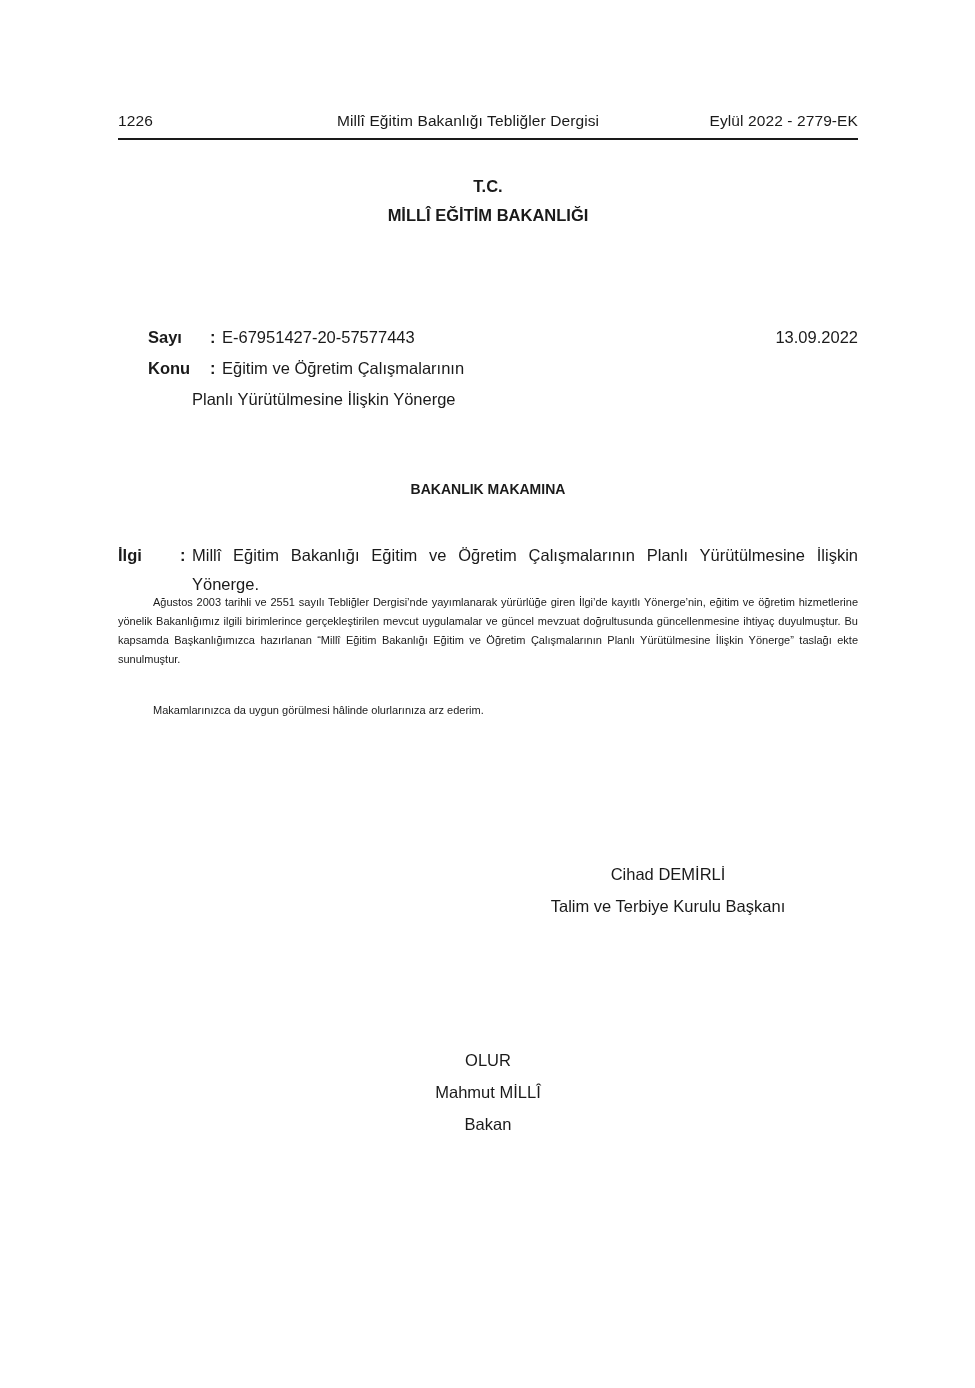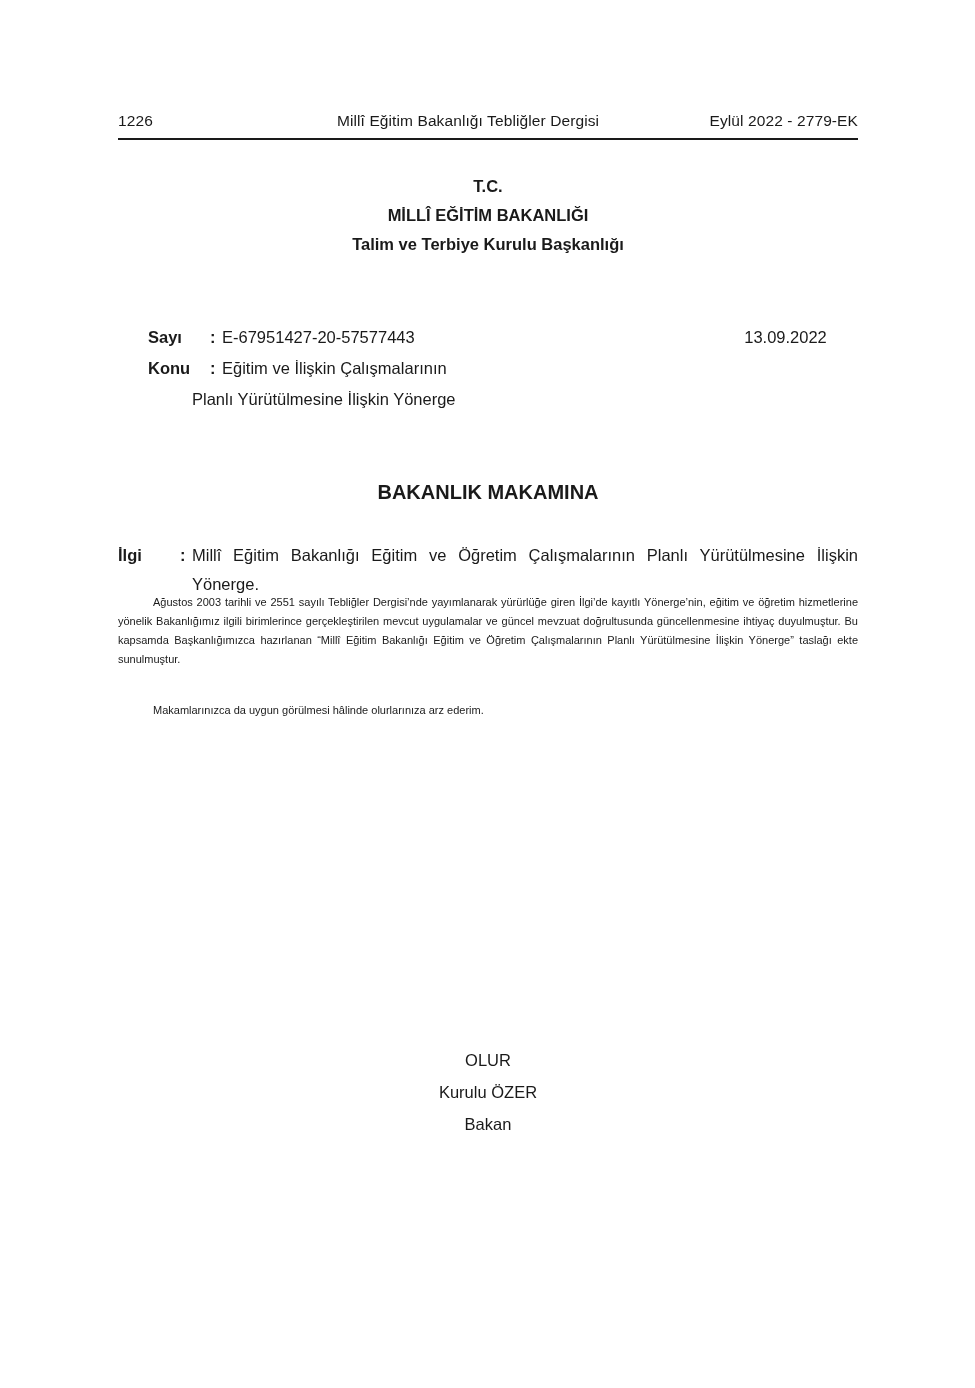--- a/index.html
+++ b/index.html
@@ -91,36 +91,36 @@
   }
   .meta-value {
     flex: 1;
     white-space: nowrap;
   }
   .meta-date {
     position: absolute;
     left: 595px;
     top: 0;
     width: 145px;
-    text-align: center;
+    text-align: right;
     white-space: nowrap;
   }
   .meta-cont {
     padding-left: 74px;
   }
 
   
   .addressee {
     position: absolute;
     left: 118px;
     top: 481px;
     width: 740px;
     text-align: center;
     font-weight: bold;
-    font-size: 20px;
+    font-size: 14px;
   }
 
   
   .ilgi {
     position: absolute;
     left: 118px;
     top: 541px;
     width: 740px;
     font-size: 16.5px;
     line-height: 29px;
@@ -208,55 +208,58 @@
   <div class="runhead">
     <span class="runhead-page">1226</span>
     <span class="runhead-title">Millî Eğitim Bakanlığı Tebliğler Dergisi</span>
     <span class="runhead-issue">Eylül 2022 - 2779-EK</span>
   </div>
   <div class="runhead-rule"></div>
 
   <div class="inst">
     <div>T.C.</div>
     <div>MİLLÎ EĞİTİM BAKANLIĞI</div>
-    <div>Talim ve Terbiye Kurulu Başkanlığı</div>
   </div>
 
   <div class="meta">
     <div class="meta-row">
       <span class="meta-label">Sayı</span>
       <span class="meta-colon">:</span>
       <span class="meta-value">E-67951427-20-57577443</span>
       <span class="meta-date">13.09.2022</span>
     </div>
     <div class="meta-row">
       <span class="meta-label">Konu</span>
       <span class="meta-colon">:</span>
-      <span class="meta-value">Eğitim ve İlişkin Çalışmalarının</span>
+      <span class="meta-value">Eğitim ve Öğretim Çalışmalarının</span>
     </div>
     <div class="meta-cont">Planlı Yürütülmesine İlişkin Yönerge</div>
   </div>
 
   <div class="addressee">BAKANLIK MAKAMINA</div>
 
   <div class="ilgi">
     <span class="ilgi-label">İlgi</span>
     <span class="ilgi-colon">:</span>
     <div class="ilgi-text">Millî Eğitim Bakanlığı Eğitim ve Öğretim Çalışmalarının Planlı Yürütülmesine İlişkin Yönerge.</div>
   </div>
 
   <div class="body-block">
     <p class="p1">Ağustos 2003 tarihli ve 2551 sayılı Tebliğler Dergisi’nde yayımlanarak yürürlüğe giren İlgi’de kayıtlı Yönerge’nin, eğitim ve öğretim hizmetlerine yönelik Bakanlığımız ilgili birimlerince gerçekleştirilen mevcut uygulamalar ve güncel mevzuat doğrultusunda güncellenmesine ihtiyaç duyulmuştur. Bu kapsamda Başkanlığımızca hazırlanan “Millî Eğitim Bakanlığı Eğitim ve Öğretim Çalışmalarının Planlı Yürütülmesine İlişkin Yönerge” taslağı ekte sunulmuştur.</p>
     <p class="p2">Makamlarınızca da uygun görülmesi hâlinde olurlarınıza arz ederim.</p>
   </div>
 
+  <div class="signature">
+    <div>Cihad DEMİRLİ</div>
+    <div>Talim ve Terbiye Kurulu Başkanı</div>
+  </div>
 
   <div class="olur">
     <div>OLUR</div>
-    <div>Kurulu ÖZER</div>
+    <div>Mahmut MİLLÎ</div>
     <div>Bakan</div>
   </div>
 
   <div class="ek">
     <span class="ek-label">Ek:</span>
     <span>Yönerge Taslağı</span>
   </div>
 
 </div>
 

